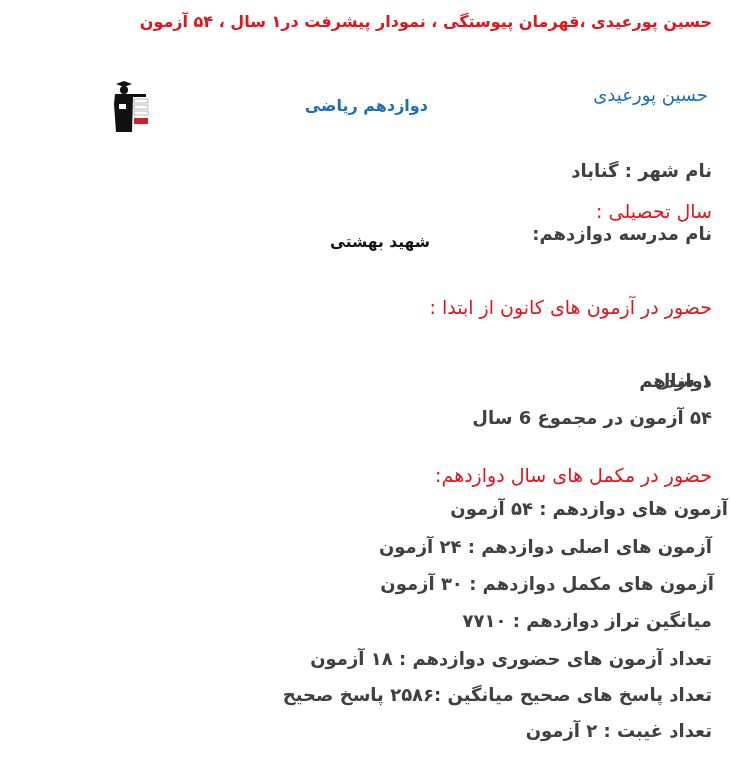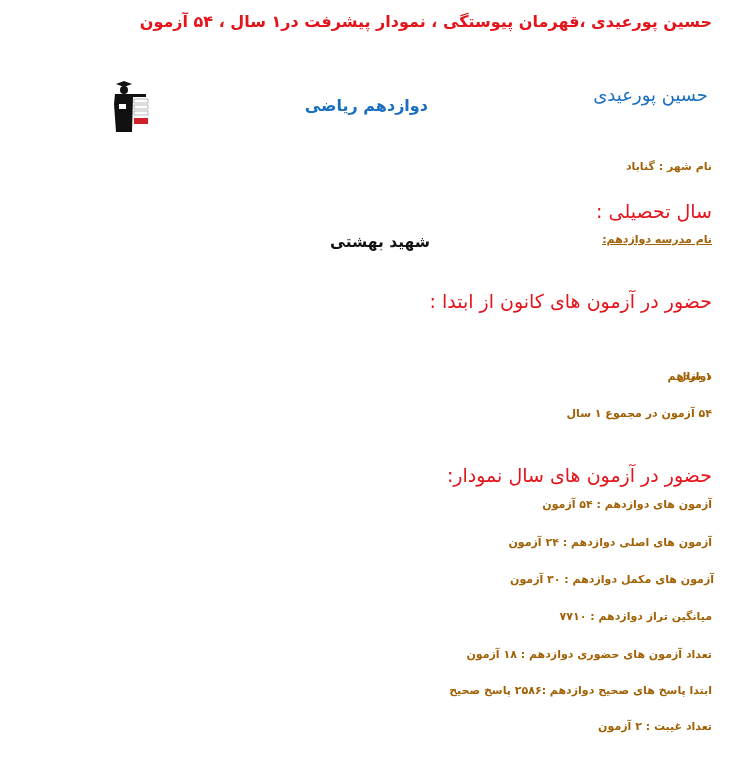--- a/index.html
+++ b/index.html
@@ -32,23 +32,23 @@
       top: 96px; right: 302px;
       color: #1a6fc0;
       font-weight: bold;
       font-size: 16px;
     }
     .logo {
       top: 80px; left: 110px;
       width: 40px; height: 54px;
     }
     .bold-line {
-      color: #a16207;
+      color: #404040;
       font-weight: bold;
-      font-size: 11px;
+      font-size: 18px;
     }
     .red-label {
       color: #e3141b;
       font-size: 19px;
     }
     .school-value {
       top: 233px; right: 300px;
       color: #111111;
       font-weight: bold;
       font-size: 15.5px;
@@ -72,28 +72,28 @@
     <rect x="9" y="24" width="7" height="5" fill="#fff"></rect>
     <rect x="24" y="19" width="14" height="4" fill="#fff" stroke="#555" stroke-width="0.4"></rect>
     <rect x="24" y="25" width="14" height="4" fill="#fff" stroke="#555" stroke-width="0.4"></rect>
     <rect x="24" y="31" width="14" height="4" fill="#fff" stroke="#555" stroke-width="0.4"></rect>
     <rect x="24" y="38" width="14" height="6" fill="#d0202a"></rect>
   </svg>
 </div>
 
 <div class="abs bold-line" style="top:160px; right:18px;">نام شهر : گناباد</div>
 <div class="abs red-label" style="top:200px; right:18px;">سال تحصیلی :</div>
-<div class="abs bold-line" style="top:233px; right:18px;text-decoration:underline;">نام مدرسه دوازدهم:</div>
+<div class="abs bold-line" style="top:223px; right:18px;">نام مدرسه دوازدهم:</div>
 <div class="abs school-value">شهید بهشتی</div>
 
-<div class="abs red-label" style="top:290px; right:18px;">حضور در آزمون های کانون از ابتدا :</div>
+<div class="abs red-label" style="top:296px; right:18px;">حضور در آزمون های کانون از ابتدا :</div>
 <div class="abs bold-line" style="top:333px; right:18px;margin-top:37px;">۱ سال</div>
 <div class="abs bold-line" style="top:370px; right:18px;">دوازدهم</div>
-<div class="abs bold-line" style="top:407px; right:18px;">۵۴ آزمون در مجموع ۱ سال</div>
+<div class="abs bold-line" style="top:407px; right:18px;">۵۴ آزمون در مجموع 6 سال</div>
 
-<div class="abs red-label" style="top:464px; right:18px;">حضور در آزمون های سال نمودار:</div>
-<div class="abs bold-line" style="top:498px; right:18px;">آزمون های دوازدهم : ۵۴ آزمون</div>
+<div class="abs red-label" style="top:464px; right:18px;">حضور در مکمل های سال دوازدهم:</div>
+<div class="abs bold-line" style="top:498px; right:2px;">آزمون های دوازدهم : ۵۴ آزمون</div>
 <div class="abs bold-line" style="top:536px; right:18px;">آزمون های اصلی دوازدهم : ۲۴ آزمون</div>
 <div class="abs bold-line" style="top:573px; right:16px;">آزمون های مکمل دوازدهم : ۳۰ آزمون</div>
 <div class="abs bold-line" style="top:610px; right:18px;">میانگین تراز دوازدهم : ۷۷۱۰</div>
 <div class="abs bold-line" style="top:648px; right:18px;">تعداد آزمون های حضوری دوازدهم : ۱۸ آزمون</div>
-<div class="abs bold-line" style="top:684px; right:18px;">ابتدا پاسخ های صحیح دوازدهم :۲۵۸۶ پاسخ صحیح</div>
+<div class="abs bold-line" style="top:684px; right:18px;">تعداد پاسخ های صحیح میانگین :۲۵۸۶ پاسخ صحیح</div>
 <div class="abs bold-line" style="top:720px; right:18px;">تعداد غیبت : ۲ آزمون</div>
 
 </body></html>

